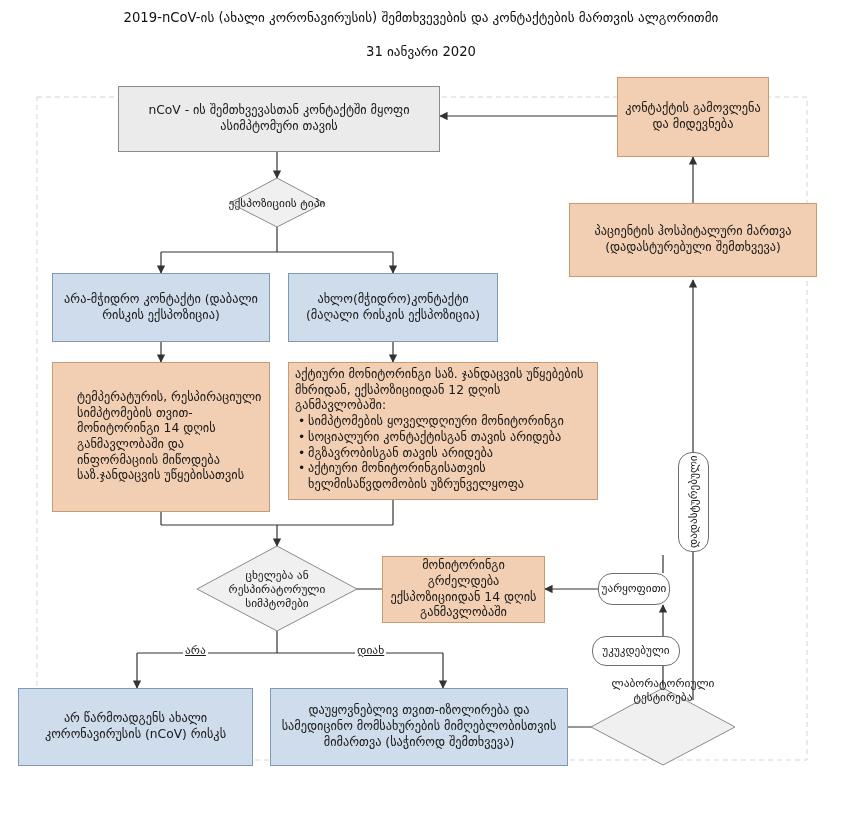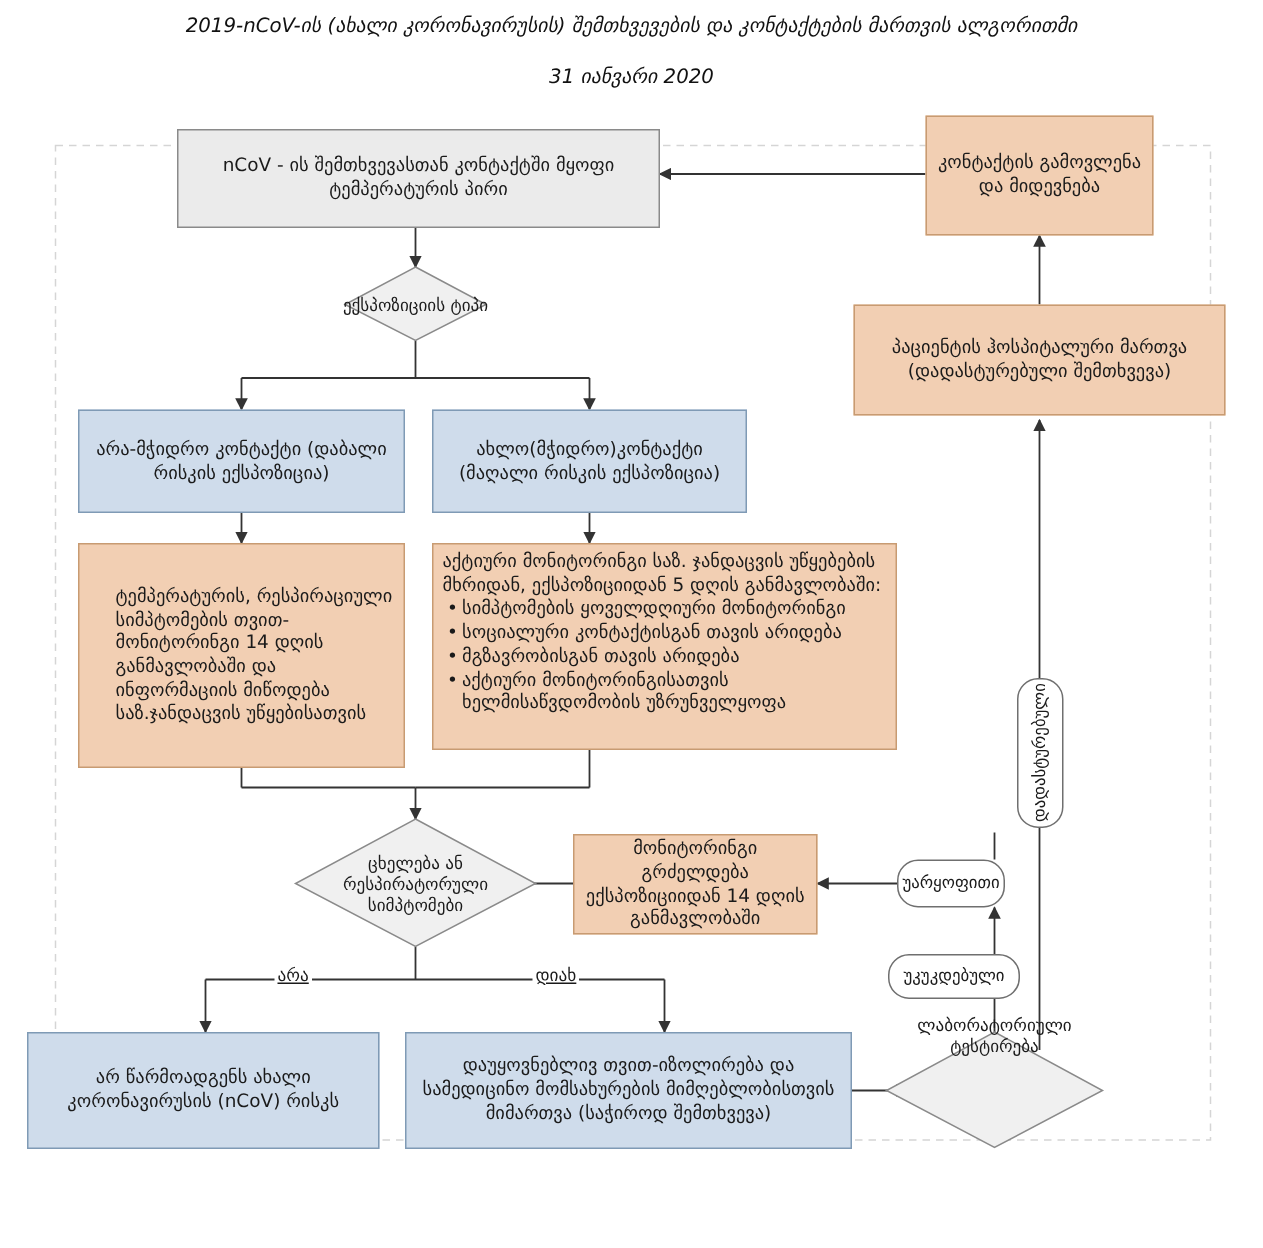--- a/index.html
+++ b/index.html
@@ -25,21 +25,20 @@
     width: 842px;
     height: 832px;
     pointer-events: none;
   }
   .title {
     position: absolute;
     width: 842px;
     text-align: center;
     font-size: 13.2px;
     color: #111;
-    font-style: italic;
   }
   .title.t1 { top: 10px; }
   .title.t2 { top: 44px; }
 
   .node {
     position: absolute;
     box-sizing: border-box;
     display: flex;
     align-items: center;
     justify-content: center;
@@ -172,42 +171,42 @@
     <line x1="617" y1="116" x2="440" y2="116" stroke="#333" stroke-width="1.2" marker-end="url(#arrow)"></line>
 
     <polygon points="277,178 324,203 277,227 230,203" fill="#f0f0f0" stroke="#8a8a8a" stroke-width="1"></polygon>
 
     <polygon points="277,546 357,589 277,631 197,589" fill="#f0f0f0" stroke="#8a8a8a" stroke-width="1"></polygon>
 
     <polygon points="663,688 735,727 663,765 591,727" fill="#f0f0f0" stroke="#8a8a8a" stroke-width="1"></polygon>
   </svg>
 
   <div class="node box gray" style="left:118px; top:86px; width:322px; height:66px;">
-    <span>nCoV - ის შემთხვევასთან კონტაქტში მყოფი ტემპერატურის პირი</span>
+    <span>nCoV - ის შემთხვევასთან კონტაქტში მყოფი ასიმპტომური თავის</span>
   </div>
 
   <div class="diamond-wrap" style="left:222px; top:178px; width:110px; height:50px;">
     <div class="dtext">ექსპოზიციის ტიპი</div>
   </div>
 
   <div class="node box blue" style="left:52px; top:273px; width:218px; height:69px;">
     <span>არა-მჭიდრო კონტაქტი (დაბალი რისკის ექსპოზიცია)</span>
   </div>
 
   <div class="node box blue" style="left:288px; top:273px; width:210px; height:69px;">
     <span>ახლო(მჭიდრო)კონტაქტი (მაღალი რისკის ექსპოზიცია)</span>
   </div>
 
   <div class="node box orange left-block" style="left:52px; top:362px; width:218px; height:150px; justify-content:flex-start;">
     <span>ტემპერატურის, რესპირაციული სიმპტომების თვით-მონიტორინგი 14 დღის განმავლობაში და ინფორმაციის მიწოდება საზ.ჯანდაცვის უწყებისათვის</span>
   </div>
 
   <div class="node box orange" style="left:288px; top:362px; width:310px; height:138px; align-items:flex-start; justify-content:flex-start;">
     <div class="bullets">
-      <span class="line">აქტიური მონიტორინგი საზ. ჯანდაცვის უწყებების მხრიდან, ექსპოზიციიდან 5 დღის განმავლობაში:</span>
+      <span class="line">აქტიური მონიტორინგი საზ. ჯანდაცვის უწყებების მხრიდან, ექსპოზიციიდან 12 დღის განმავლობაში:</span>
       <span class="bullet">სიმპტომების ყოველდღიური მონიტორინგი</span>
       <span class="bullet">სოციალური კონტაქტისგან თავის არიდება</span>
       <span class="bullet">მგზავრობისგან თავის არიდება</span>
       <span class="bullet">აქტიური მონიტორინგისათვის ხელმისაწვდომობის უზრუნველყოფა</span>
     </div>
   </div>
 
   <div class="diamond-wrap" style="left:207px; top:554px; width:140px; height:70px;">
     <div class="dtext">ცხელება ან რესპირატორული სიმპტომები</div>
   </div>

